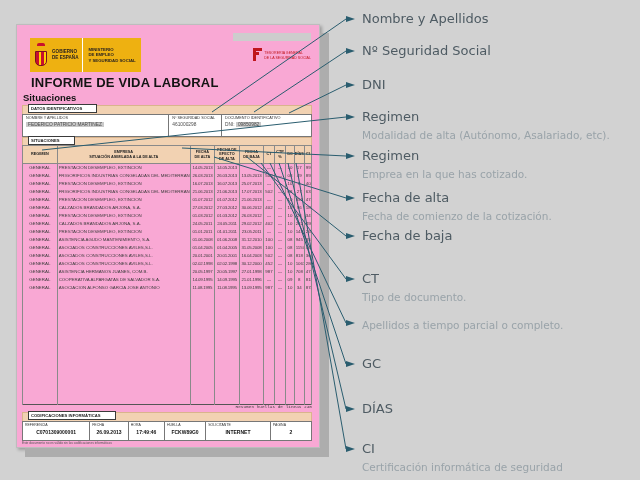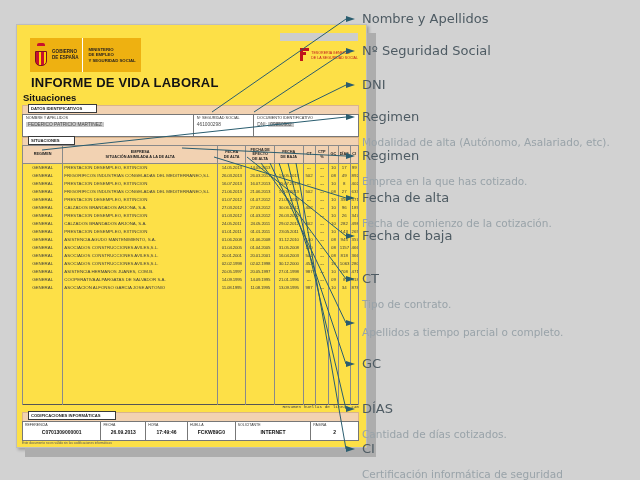--- a/index.html
+++ b/index.html
@@ -6,23 +6,22 @@
   body{
     width:640px;height:480px;overflow:hidden;position:relative;
     background:#d2d2d2;
     font-family:"Liberation Sans",sans-serif;
   }
   #stage{position:absolute;inset:0;width:640px;height:480px;}
 
   
   .doc{
     position:absolute;left:16px;top:24px;width:302px;height:422px;
-    background:#fde047;border:1px solid #bdbdbd;
+    background:#f9a8d4;border:1px solid #bdbdbd;
     box-shadow:9px 9px 0 #adadad,2px 2px 3px rgba(0,0,0,.25);
-    padding-left:47px;
   }
   
   .gov-block{position:absolute;left:13px;top:13px;display:flex;height:34px;}
   .gov-left{background:#eeb111;display:flex;align-items:center;padding:2px 4px 2px 3px;}
   .crest{width:16px;height:24px;position:relative;margin-right:3px;}
   .crest .shield{
     width:10px;height:13px;margin:5px auto 0;
     background:linear-gradient(90deg,#c8102e 0 25%,#ffd200 25% 50%,#c8102e 50% 75%,#ffd200 75% 100%);
     border:1px solid #7a1020;border-radius:0 0 5px 5px;
   }
@@ -83,21 +82,21 @@
   .cod-row{position:absolute;left:5px;right:7px;top:396px;height:18px;border:1px solid #777;display:flex;background:#fff;}
   .ccell{border-right:1px solid #777;padding:1px 2px;overflow:hidden;position:relative;}
   .ccell:last-child{border-right:none;}
   .ccell .clabel{font-size:3.5px;color:#333;white-space:nowrap;}
   .ccell .cvalue{font-size:5px;font-weight:bold;color:#111;text-align:center;margin-top:2px;white-space:nowrap;}
   .legal{position:absolute;left:5px;top:416px;font-size:3.2px;color:#555;}
 
   
   #annotations .ann{position:absolute;left:362px;width:272px;}
   .ann-label{font-family:"DejaVu Sans","Liberation Sans",sans-serif;font-size:13px;color:#4e5b63;line-height:16px;}
-  .ann-desc{font-family:"DejaVu Sans","Liberation Sans",sans-serif;font-size:10.5px;color:#99a3a9;line-height:14px;margin-top:10px;}
+  .ann-desc{font-family:"DejaVu Sans","Liberation Sans",sans-serif;font-size:10.5px;color:#99a3a9;line-height:14px;margin-top:3px;}
 
   
   #lines{position:absolute;left:0;top:0;pointer-events:none;}
 </style>
 </head>
 <body>
 
 <div id="stage">
 
   <div class="doc">
@@ -455,31 +454,30 @@
       </div>
       <div class="ann" style="top: 190px;">
         <div class="ann-label">Fecha de alta</div>
         <div class="ann-desc">Fecha de comienzo de la cotización.</div>
       </div>
       <div class="ann" style="top: 228px;">
         <div class="ann-label">Fecha de baja</div>
       </div>
       <div class="ann" style="top: 271px;">
         <div class="ann-label">CT</div>
-        <div class="ann-desc">Tipo de contrato.</div>
+        <div class="ann-desc">Tipo de documento.</div>
       </div>
       <div class="ann" style="top: 315px;">
         <div class="ann-desc">Apellidos a tiempo parcial o completo.</div>
       </div>
       <div class="ann" style="top: 356px;">
         <div class="ann-label">GC</div>
       </div>
       <div class="ann" style="top: 401px;">
         <div class="ann-label">DÍAS</div>
-        <div class="ann-desc">Cantidad de días cotizados.</div>
       </div>
       <div class="ann" style="top: 441px;">
         <div class="ann-label">CI</div>
         <div class="ann-desc">Certificación informática de seguridad</div>
       </div>
     </div>
 
   <svg id="lines" width="640" height="480">
       <line x1="212" y1="112" x2="346" y2="19" stroke="#2a5d6f" stroke-width="1"></line>
       <polygon points="346,16 346,22 355,19" fill="#2a5d6f"></polygon>

